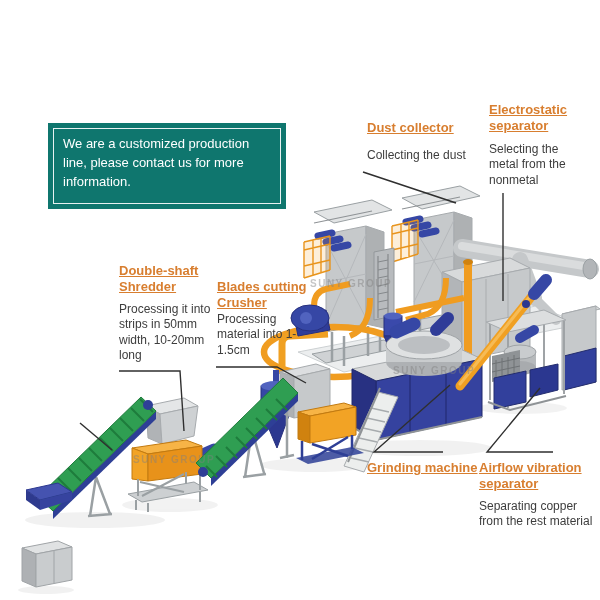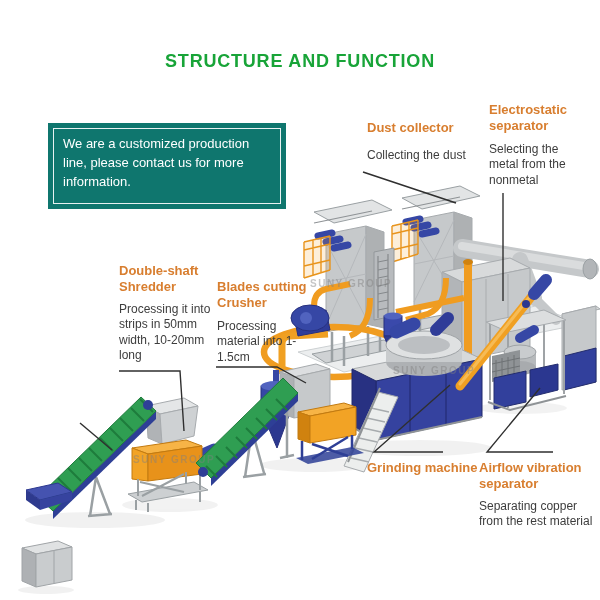--- a/index.html
+++ b/index.html
@@ -5,30 +5,29 @@
   html,body{margin:0;padding:0;}
   body{font-family:"Liberation Sans",sans-serif;background:#fff;}
   .stage{position:relative;width:600px;height:600px;background:#ffffff;overflow:hidden;}
   .title{position:absolute;left:0;top:51px;width:600px;text-align:center;
          font-size:18px;font-weight:bold;letter-spacing:0.8px;color:#18a438;}
   .info-box{position:absolute;left:48px;top:123px;width:238px;height:86px;
             background:#0f766e;box-sizing:border-box;padding:5px;}
   .info-box-inner{box-sizing:border-box;width:100%;height:100%;border:1px solid rgba(255,255,255,.9);
             padding:6px 9px;color:#ffffff;font-size:13px;line-height:1.45;}
   .callout{position:absolute;}
-  .callout .head{font-size:13px;font-weight:bold;color:#d87e2f;line-height:1.25;}
+  .callout .head{font-size:13px;font-weight:bold;color:#d87e2f;line-height:1.25;text-decoration:underline;}
   .callout .body{font-size:12px;color:#3d3d3d;line-height:1.3;}
   svg{position:absolute;left:0;top:0;}
 </style>
 </head>
 <body>
 
 <div class="stage">
 
-  <div class="title">STRUCTURE AND FUNCTION</div>
 
   <div class="info-box">
     <div class="info-box-inner">We are a customized production line, please contact us for more information.</div>
   </div>
 
   <svg width="600" height="600" viewBox="0 0 600 600">
 
     <g fill="#000000" opacity="0.05">
       <ellipse cx="95" cy="520" rx="70" ry="8"></ellipse>
       <ellipse cx="170" cy="505" rx="48" ry="7"></ellipse>
@@ -248,21 +247,21 @@
     <div class="body" style="margin-top:7px;width:100px;">Selecting the metal from the nonmetal</div>
   </div>
 
   <div class="callout" style="left:119px;top:263px;width:112px;">
     <div class="head" style="width:100px;">Double-shaft Shredder</div>
     <div class="body" style="margin-top:6px;width:110px;">Processing it into strips in 50mm width, 10-20mm long</div>
   </div>
 
   <div class="callout" style="left:217px;top:279px;width:105px;">
     <div class="head" style="width:105px;">Blades cutting Crusher</div>
-    <div class="body" style="margin-top:7px;width:80px;">Processing material into 1-1.5cm</div>
+    <div class="body" style="width:80px;">Processing material into 1-1.5cm</div>
   </div>
 
   <div class="callout" style="left:30px;top:370px;width:120px;">
   </div>
 
   <div class="callout" style="left:367px;top:460px;width:130px;">
     <div class="head">Grinding machine</div>
   </div>
 
   <div class="callout" style="left:479px;top:460px;width:120px;">

